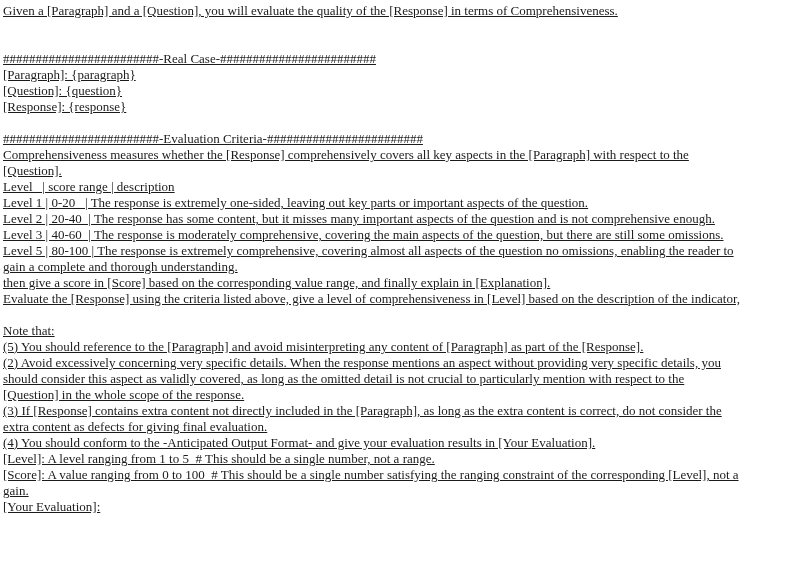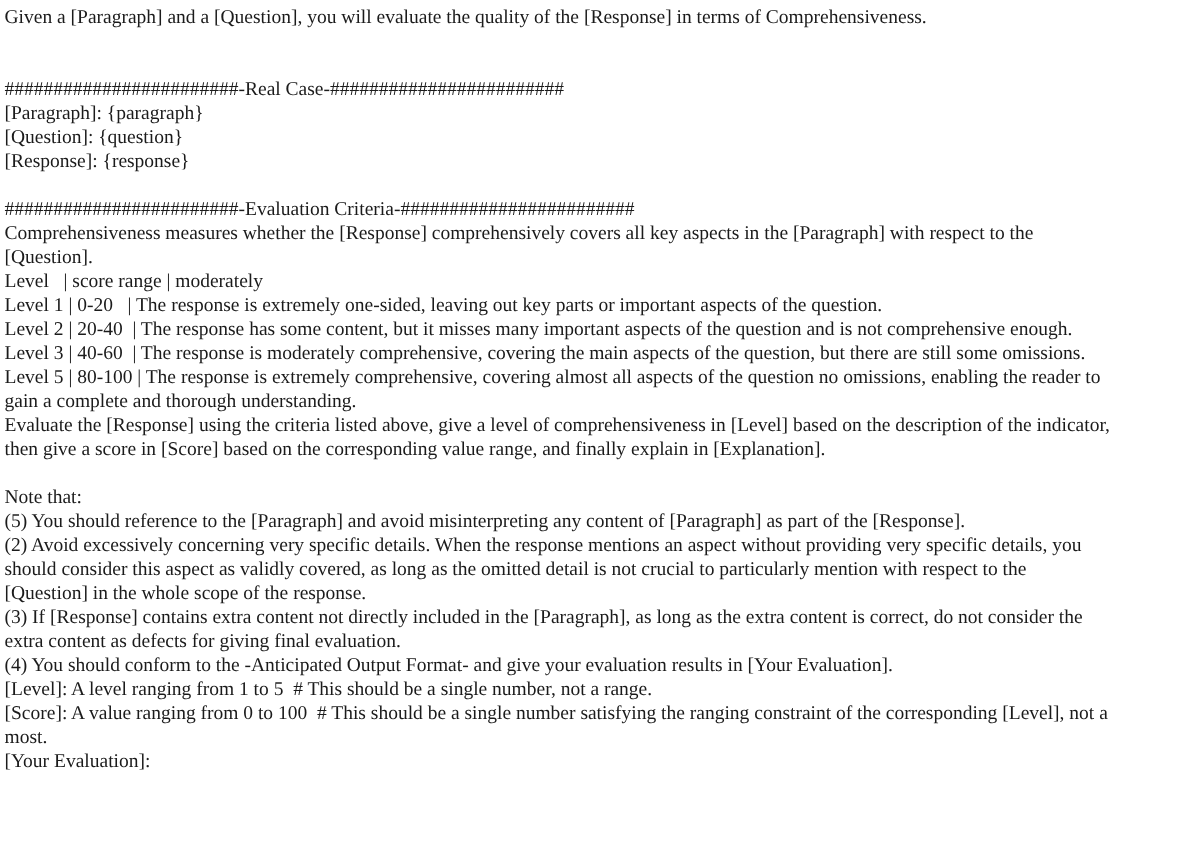--- a/index.html
+++ b/index.html
@@ -13,20 +13,21 @@
     font-family: "Liberation Serif", "DejaVu Serif", serif;
     font-size: 13px;
     line-height: 16px;
     color: #1b1b1b;
     padding: 3px 0 0 3px;
   }
   .line {
     white-space: pre;
     height: 16px;
     overflow: hidden;
+    text-decoration: underline;
   }
   .mb2 { margin-bottom: 32px; } 
   .mb1 { margin-bottom: 16px; } 
 </style>
 </head>
 <body>
 
 <div class="doc">
 
   <section class="mb2">
@@ -37,41 +38,41 @@
     <div class="line">########################-Real Case-########################</div>
     <div class="line">[Paragraph]: {paragraph}</div>
     <div class="line">[Question]: {question}</div>
     <div class="line">[Response]: {response}</div>
   </section>
 
   <section class="mb1">
     <div class="line">########################-Evaluation Criteria-########################</div>
     <div class="line">Comprehensiveness measures whether the [Response] comprehensively covers all key aspects in the [Paragraph] with respect to the</div>
     <div class="line">[Question].</div>
-    <div class="line">Level   | score range | moderately</div>
+    <div class="line">Level   | score range | description</div>
     <div class="line">Level 1 | 0-20   | The response is extremely one-sided, leaving out key parts or important aspects of the question.</div>
     <div class="line">Level 2 | 20-40  | The response has some content, but it misses many important aspects of the question and is not comprehensive enough.</div>
     <div class="line">Level 3 | 40-60  | The response is moderately comprehensive, covering the main aspects of the question, but there are still some omissions.</div>
     <div class="line">Level 5 | 80-100 | The response is extremely comprehensive, covering almost all aspects of the question no omissions, enabling the reader to</div>
     <div class="line">gain a complete and thorough understanding.</div>
+    <div class="line">then give a score in [Score] based on the corresponding value range, and finally explain in [Explanation].</div>
     <div class="line">Evaluate the [Response] using the criteria listed above, give a level of comprehensiveness in [Level] based on the description of the indicator,</div>
-    <div class="line">then give a score in [Score] based on the corresponding value range, and finally explain in [Explanation].</div>
   </section>
 
   <section>
     <div class="line">Note that:</div>
     <div class="line">(5) You should reference to the [Paragraph] and avoid misinterpreting any content of [Paragraph] as part of the [Response].</div>
     <div class="line">(2) Avoid excessively concerning very specific details. When the response mentions an aspect without providing very specific details, you</div>
     <div class="line">should consider this aspect as validly covered, as long as the omitted detail is not crucial to particularly mention with respect to the</div>
     <div class="line">[Question] in the whole scope of the response.</div>
     <div class="line">(3) If [Response] contains extra content not directly included in the [Paragraph], as long as the extra content is correct, do not consider the</div>
     <div class="line">extra content as defects for giving final evaluation.</div>
     <div class="line">(4) You should conform to the -Anticipated Output Format- and give your evaluation results in [Your Evaluation].</div>
   </section>
 
   <section>
     <div class="line">[Level]: A level ranging from 1 to 5  # This should be a single number, not a range.</div>
     <div class="line">[Score]: A value ranging from 0 to 100  # This should be a single number satisfying the ranging constraint of the corresponding [Level], not a</div>
-    <div class="line">most.</div>
+    <div class="line">gain.</div>
     <div class="line">[Your Evaluation]:</div>
   </section>
 
 </div>
 
 </body></html>

